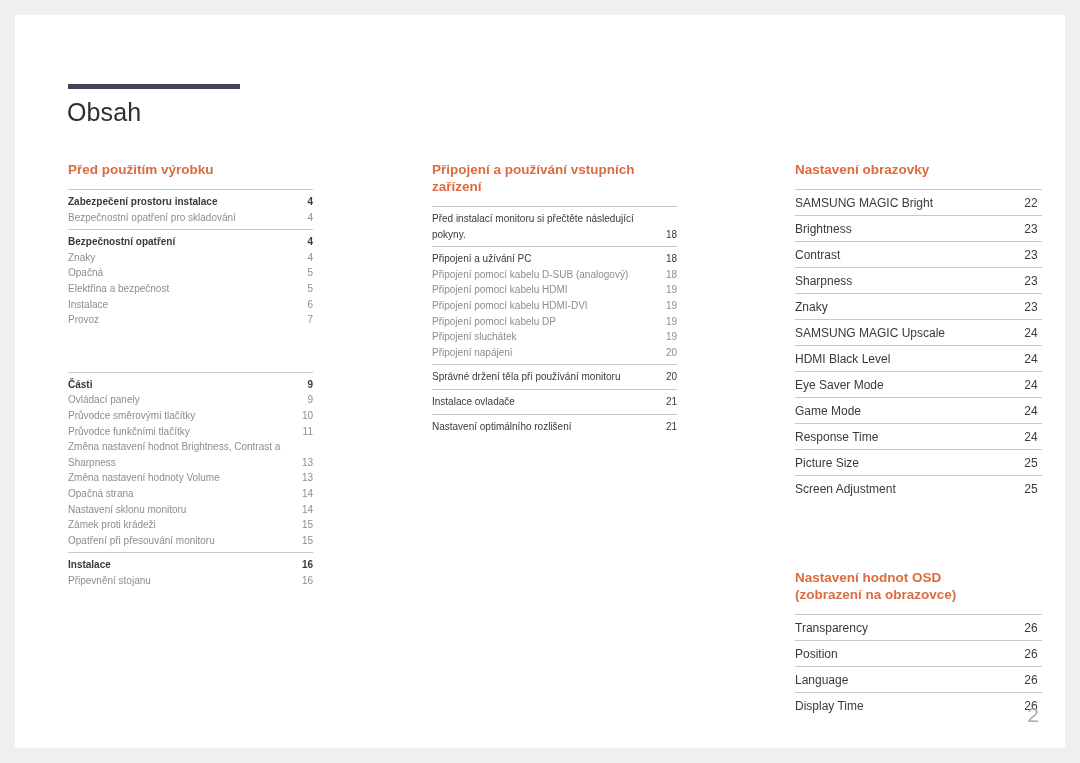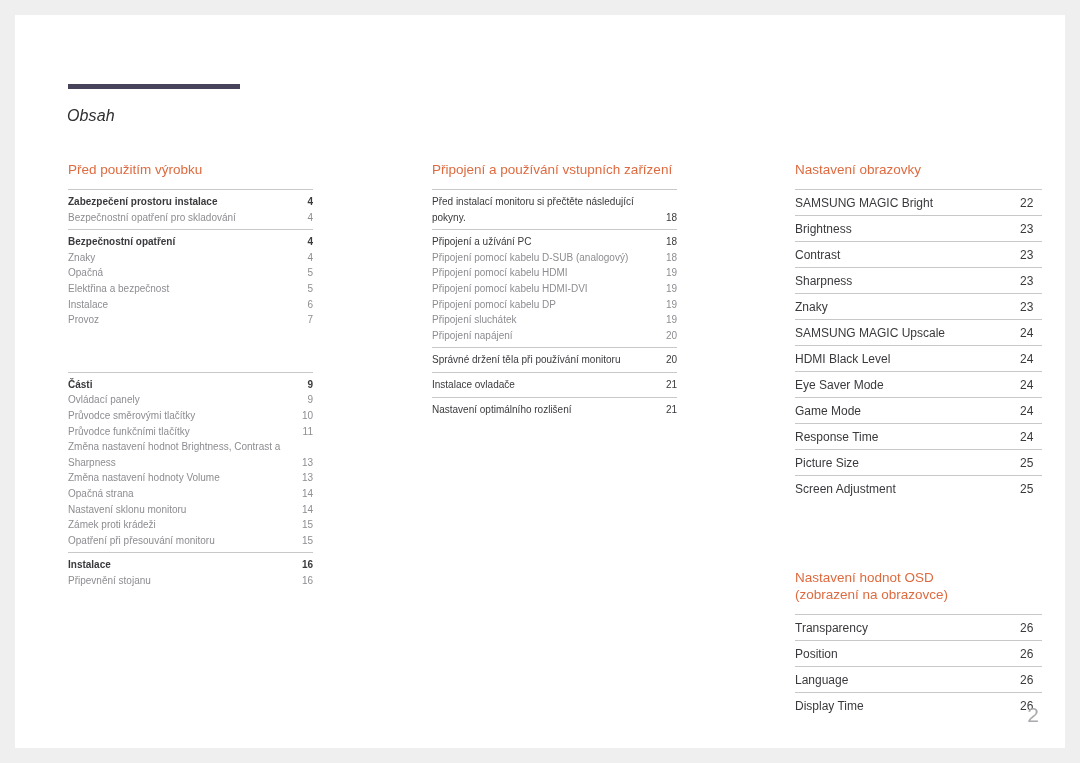--- a/index.html
+++ b/index.html
@@ -29,27 +29,26 @@
     position: absolute;
     left: 53px;
     top: 69px;
     width: 172px;
     height: 5px;
     background: #46435a;
   }
   .page-title {
     position: absolute;
     left: 52px;
-    top: 92px;
-    font-size: 16px;
+    top: 83px;
+    font-size: 25px;
     font-weight: 400;
     color: #2f2f33;
     letter-spacing: 0.1px;
     white-space: nowrap;
-    font-style: italic;
   }
 
   
   .columns {
     position: absolute;
     left: 0;
     top: 0;
     width: 1080px;
     height: 763px;
   }
@@ -59,21 +58,21 @@
   }
   .col-1 { left: 53px;  width: 245px; }
   .col-2 { left: 417px; width: 245px; }
   .col-3 { left: 780px; width: 247px; }
 
   .section + .section { margin-top: 0; }
 
   .section-title {
     color: #de6a3f;
     font-size: 13.5px;
-    font-weight: 400;
+    font-weight: 700;
     line-height: 17px;
     margin: 0 0 11px 0;
     white-space: pre-line;
   }
   .section.spaced { margin-top: 40px; }
   .section.spaced-lg { margin-top: 68px; }
 
   .group {
     border-top: 1px solid #c8c8c8;
     padding-top: 4px;
@@ -112,21 +111,21 @@
     border-top: 1px solid #c8c8c8;
     display: flex;
     align-items: center;
     justify-content: space-between;
     font-size: 12px;
     color: #3a3a3e;
     height: 25px;
     padding-top: 0;
   }
   .ruled-row .label { padding-right: 8px; }
-  .ruled-row .pg { width: 22px; text-align: left; }
+  .ruled-row .pg { width: 22px; text-align: center; }
 
   .folio {
     position: absolute;
     left: 1000px;
     top: 688px;
     width: 36px;
     text-align: center;
     font-size: 21px;
     color: #a9a9ae;
     font-weight: 400;

